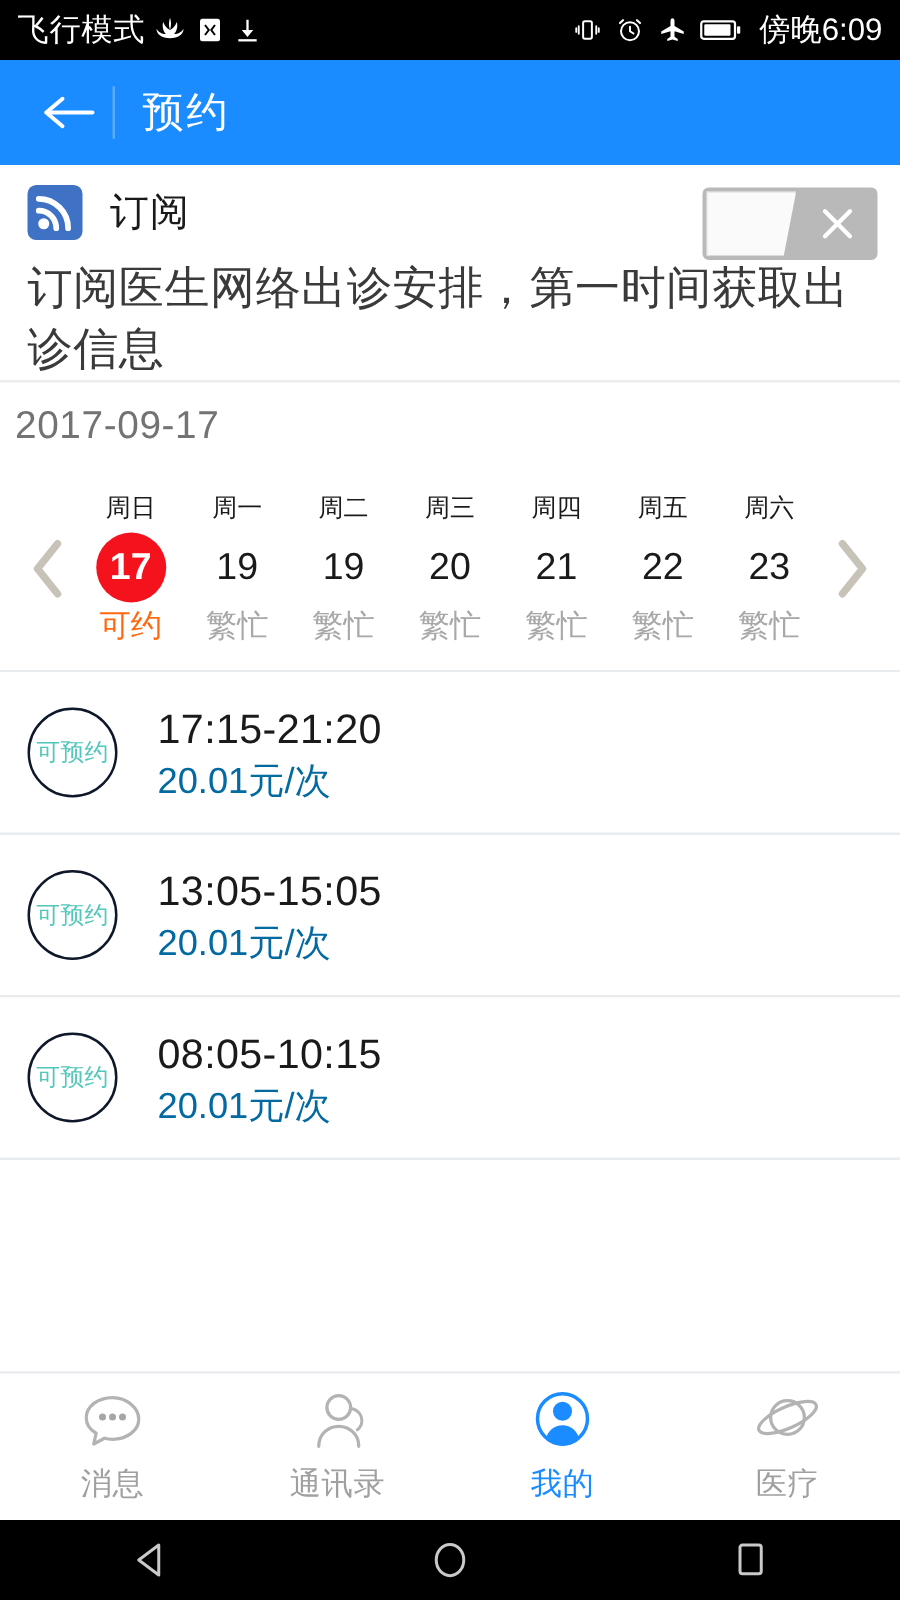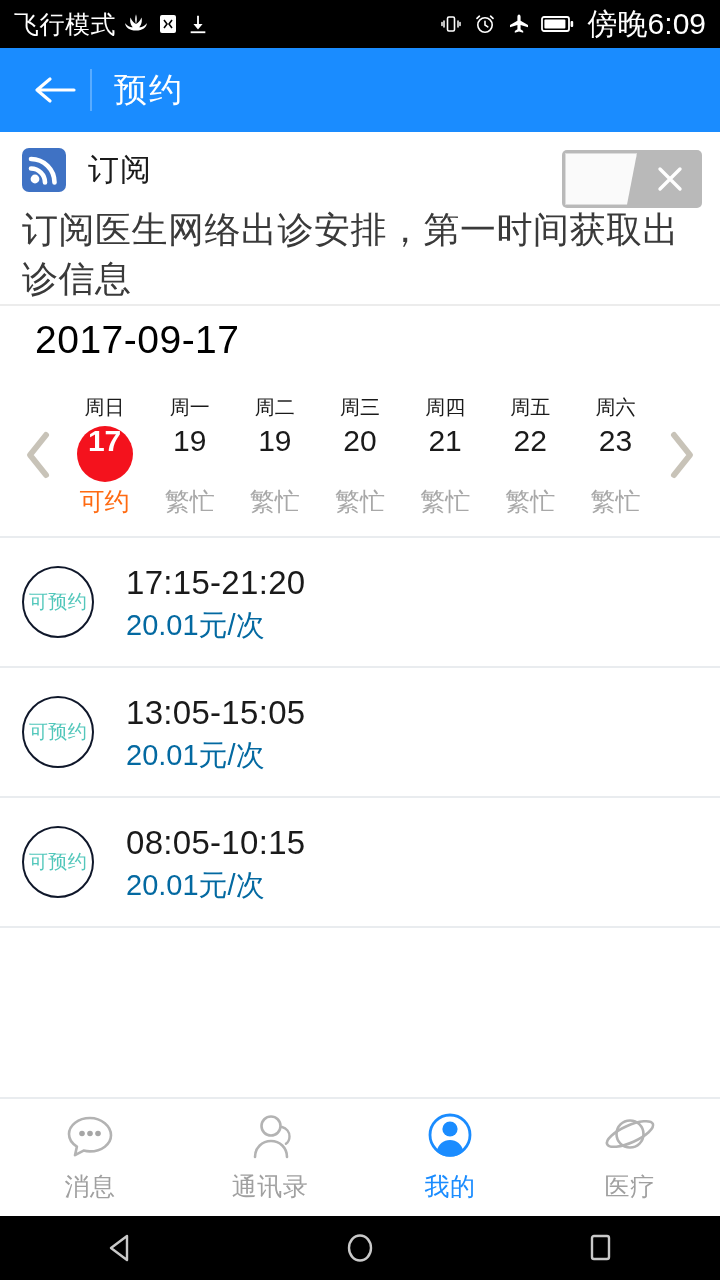--- a/index.html
+++ b/index.html
@@ -13,21 +13,21 @@
 
   
   .statusbar {
     height:48px; background:#000; color:#fff;
     display:flex; align-items:center; justify-content:space-between;
     padding:0 14px; flex:0 0 48px;
   }
   .sb-left { display:flex; align-items:center; gap:7px; }
   .sb-text { font-size:25px; letter-spacing:.5px; line-height:1; }
   .sb-right { display:flex; align-items:center; gap:10px; }
-  .sb-time { font-size:30px; line-height:1; margin-left:3px; }
+  .sb-time { font-size:25px; line-height:1; margin-left:3px; }
   .sb-ico { display:block; }
 
   
   .header {
     flex:0 0 84px; height:84px; background:#1a8cff;
     display:flex; align-items:center; padding-left:26px; position:relative;
   }
   .back-btn { width:58px; height:58px; display:flex; align-items:center; justify-content:center; }
   .hdr-divider { width:2px; height:42px; background:rgba(255,255,255,.28); margin:0 22px 0 6px; }
   .hdr-title { color:#fff; font-size:33px; letter-spacing:2px; }
@@ -47,30 +47,30 @@
     width:72px; height:52px; background:#fafafa; margin-left:3px;
     border:1px solid #dcdcdc;
     clip-path:polygon(0 0, 100% 0, 86% 100%, 0 100%);
   }
   .toggle .xmark { flex:1; display:flex; align-items:center; justify-content:center; }
 
   .hr-light { height:2px; background:#ececec; width:100%; }
   .hr-full  { height:2px; background:#e9ecef; width:100%; }
 
   
-  .date-label { flex:0 0 68px; display:flex; align-items:center; padding-left:35px;
-                font-size:39px; color:#000000; letter-spacing:.5px; }
+  .date-label { flex:0 0 68px; display:flex; align-items:center; padding-left:12px;
+                font-size:31px; color:#737373; letter-spacing:.5px; }
 
   
   .calendar { flex:0 0 162px; display:flex; align-items:center; padding:0 16px; }
   .cal-arrow { width:46px; flex:0 0 46px; display:flex; align-items:center; justify-content:center; }
   .cal-days { flex:1; display:flex; justify-content:space-around; align-items:center; }
   .cal-day { width:84px; display:flex; flex-direction:column; align-items:center; }
   .cal-dow { font-size:20px; color:#1a1a1a; line-height:1;text-align:center; }
-  .cal-num-wrap { height:56px; display:flex; align-items:flex-start; justify-content:center; margin:9px 0 7px; }
+  .cal-num-wrap { height:56px; display:flex; align-items:center; justify-content:center; margin:9px 0 7px; }
   .cal-num { font-size:30px; color:#1a1a1a; line-height:1; }
   .cal-day.selected .cal-num-wrap {
     width:56px; height:56px; border-radius:50%; background:#f4121d;
   }
   .cal-day.selected .cal-num { color:#fff; font-weight:bold; }
   .cal-state { font-size:25px; color:#a8a8a8; line-height:1; }
   .cal-day.selected .cal-state { color:#ff6a11; }
 
   
   .slots { background:#fff; }

